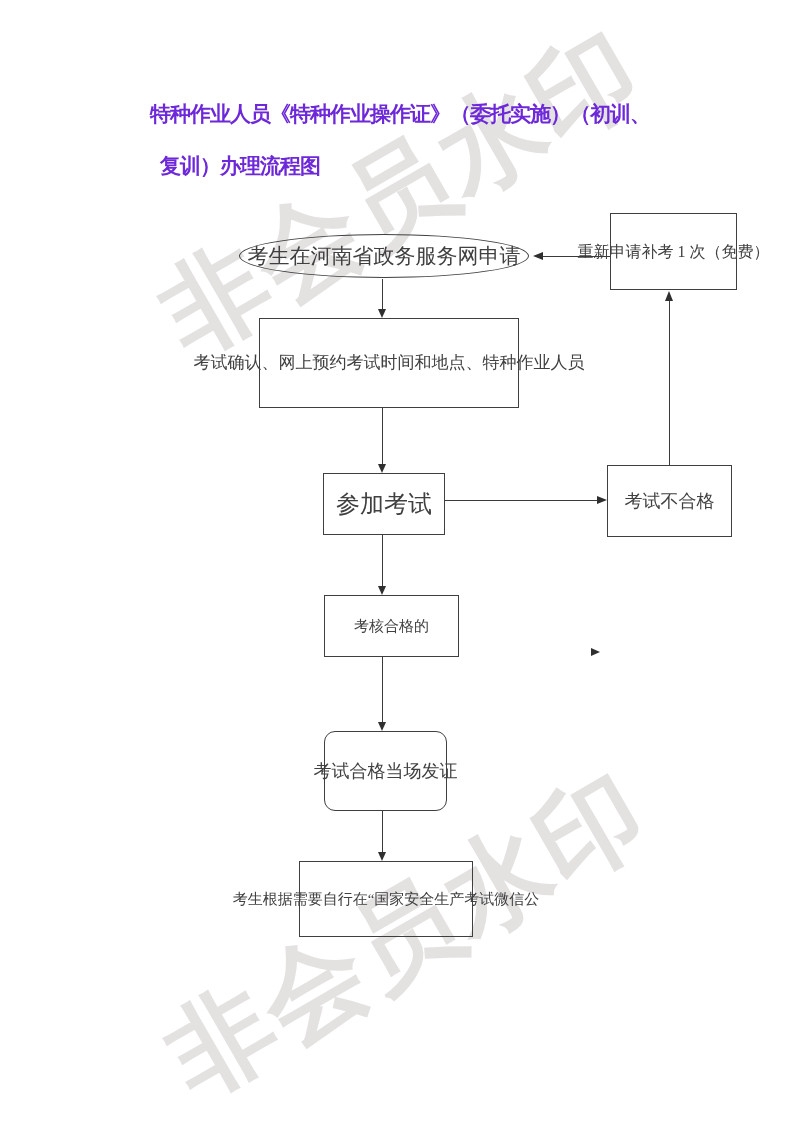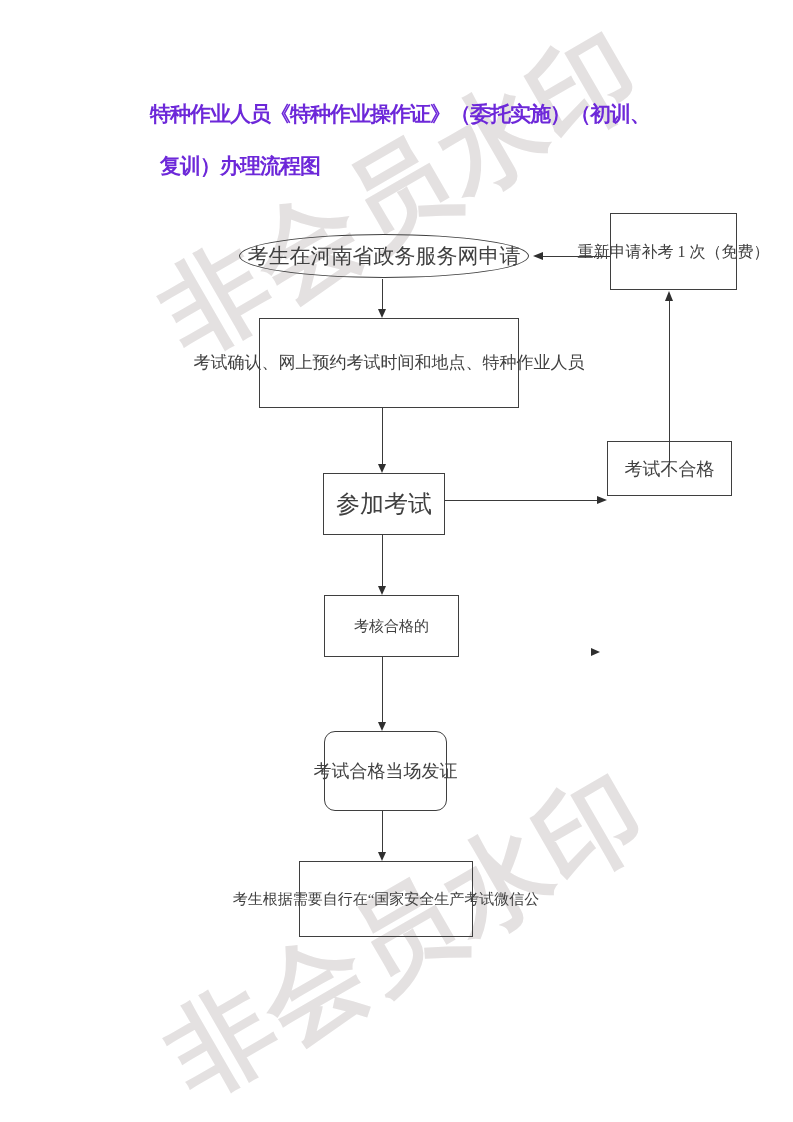--- a/index.html
+++ b/index.html
@@ -55,21 +55,21 @@
     text-align: center;
     box-sizing: border-box;
     color: #404040;
   }
   .node .ln { display: block; white-space: nowrap; }
 
   .n-start   { left: 239px; top: 234px; width: 290px; height: 44px; border-radius: 50%; font-size: 21px; }
   .n-reapply { left: 610px; top: 213px; width: 127px; height: 77px; font-size: 16px; line-height: 24px; }
   .n-confirm { left: 259px; top: 318px; width: 260px; height: 90px; font-size: 17px; line-height: 30px; }
   .n-exam    { left: 323px; top: 473px; width: 122px; height: 62px; font-size: 24px; }
-  .n-fail    { left: 607px; top: 441px; width: 125px; height: 55px; font-size: 18px; }
+  .n-fail    { left: 607px; top: 465px; width: 125px; height: 72px; font-size: 18px; }
   .n-assess  { left: 324px; top: 595px; width: 135px; height: 62px; font-size: 15px; }
   .n-issue   { left: 324px; top: 731px; width: 123px; height: 80px; font-size: 18px; line-height: 28px; border-radius: 11px; }
   .n-ecert   { left: 299px; top: 861px; width: 174px; height: 76px; font-size: 15px; line-height: 25px; }
 
   
   .vline { position: absolute; z-index: 1; width: 0; border-left: 1.5px solid #3a3a3a; }
   .hline { position: absolute; z-index: 1; height: 0; border-top: 1.5px solid #3a3a3a; }
   .arr   { position: absolute; z-index: 1; width: 0; height: 0; }
   .arr-down  { border-left: 4.5px solid transparent; border-right: 4.5px solid transparent; border-top: 9px solid #2f2f2f; }
   .arr-up    { border-left: 4.5px solid transparent; border-right: 4.5px solid transparent; border-bottom: 10px solid #2f2f2f; }

